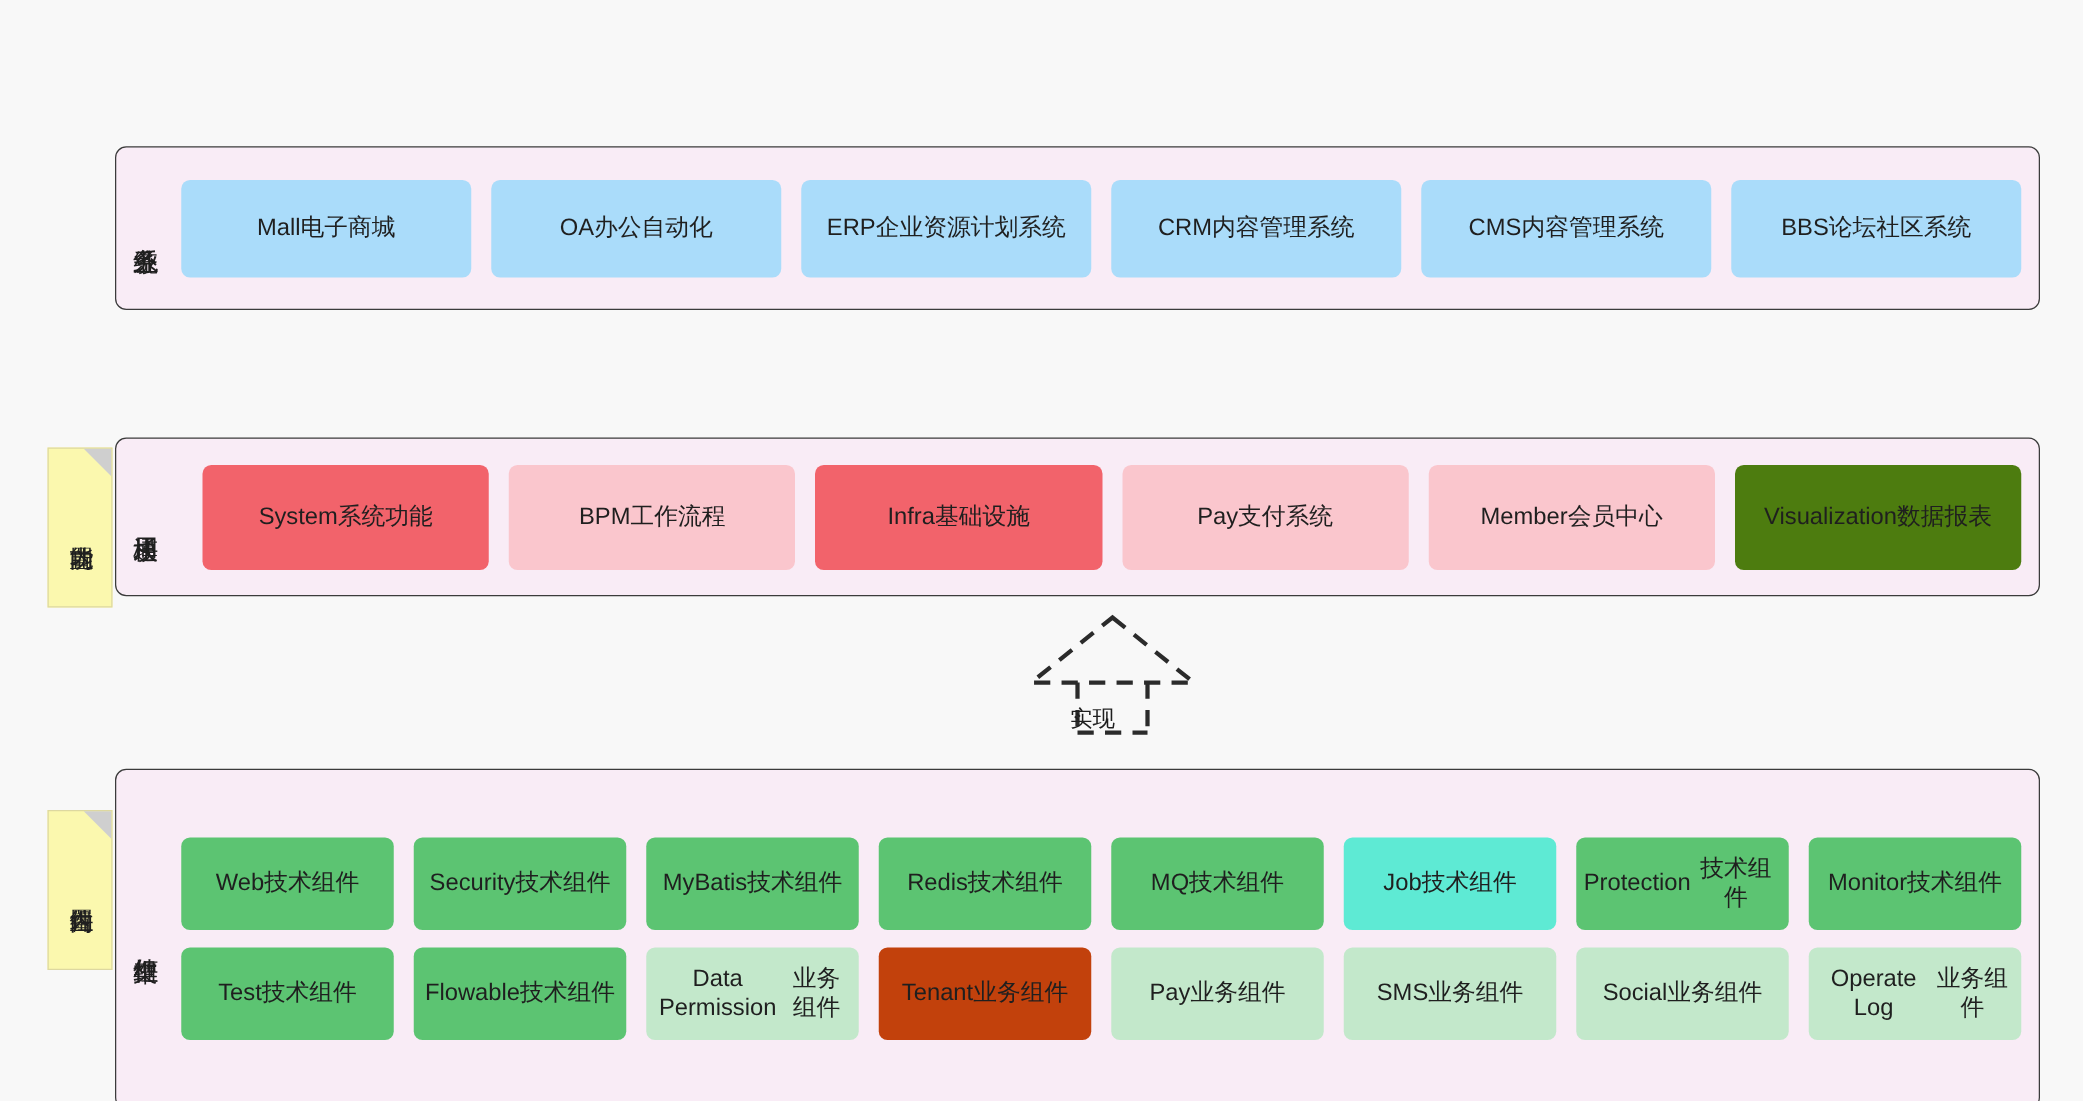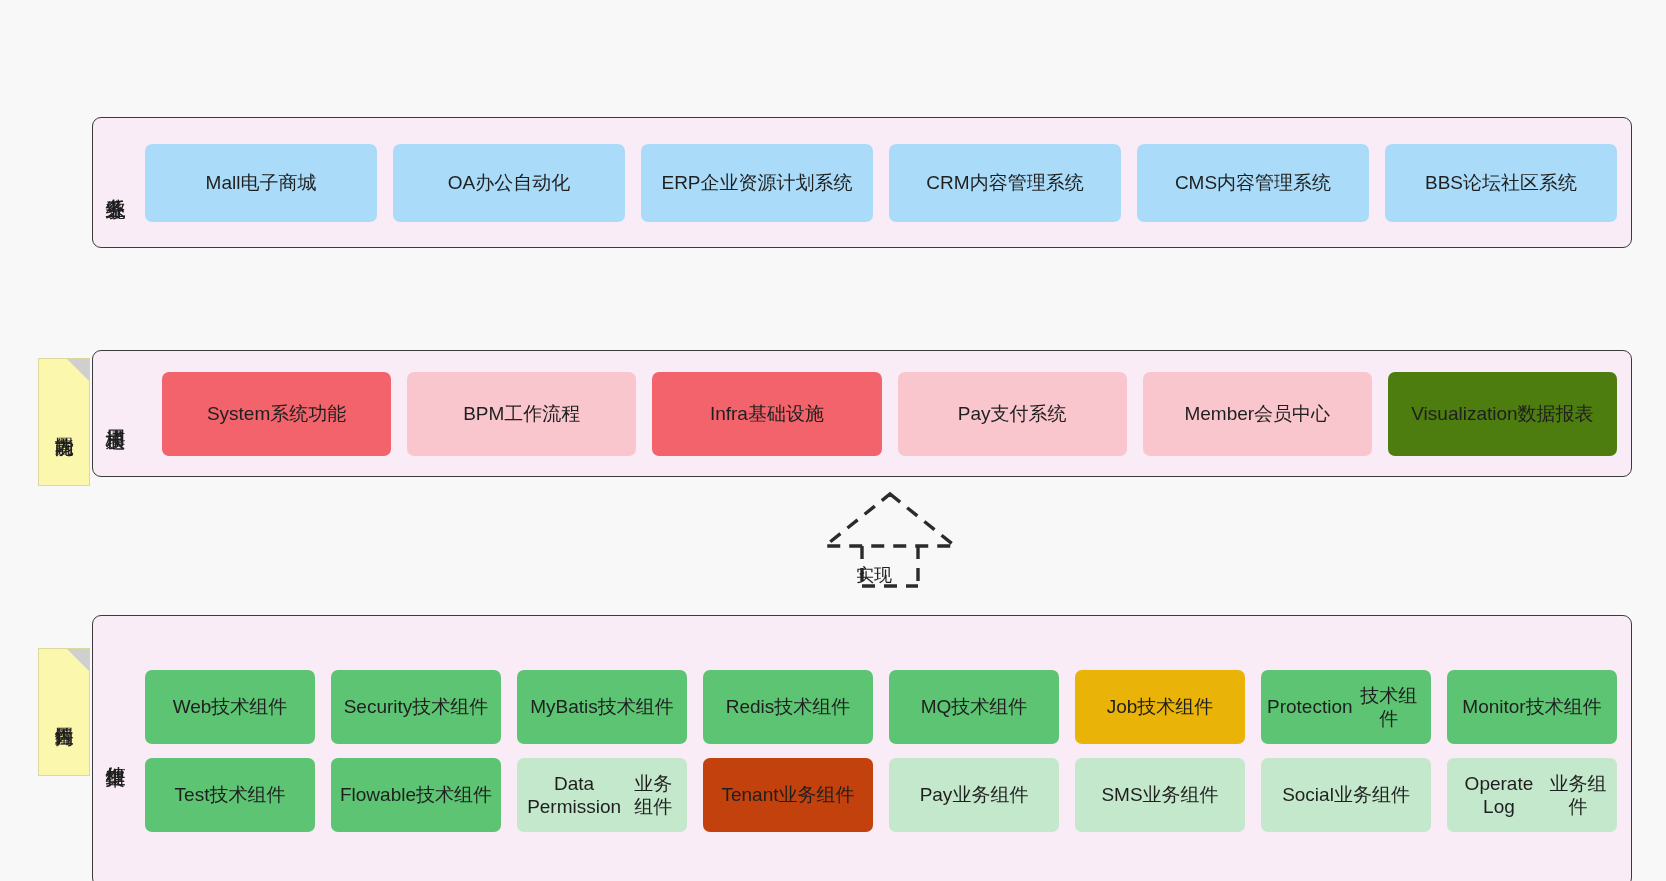--- a/index.html
+++ b/index.html
@@ -213,21 +213,21 @@
           <span class="t2">技术组件</span>
         </div>
         <div class="cell" style="background:#5cc472">
           <span class="t1">Redis</span>
           <span class="t2">技术组件</span>
         </div>
         <div class="cell" style="background:#5cc472">
           <span class="t1">MQ</span>
           <span class="t2">技术组件</span>
         </div>
-        <div class="cell" style="background:#eab308">
+        <div class="cell" style="background:#5eead4">
           <span class="t1">Job</span>
           <span class="t2">技术组件</span>
         </div>
         <div class="cell" style="background:#5cc472">
           <span class="t1">Protection</span>
           <span class="t2">技术组件</span>
         </div>
         <div class="cell" style="background:#5cc472">
           <span class="t1">Monitor</span>
           <span class="t2">技术组件</span>

